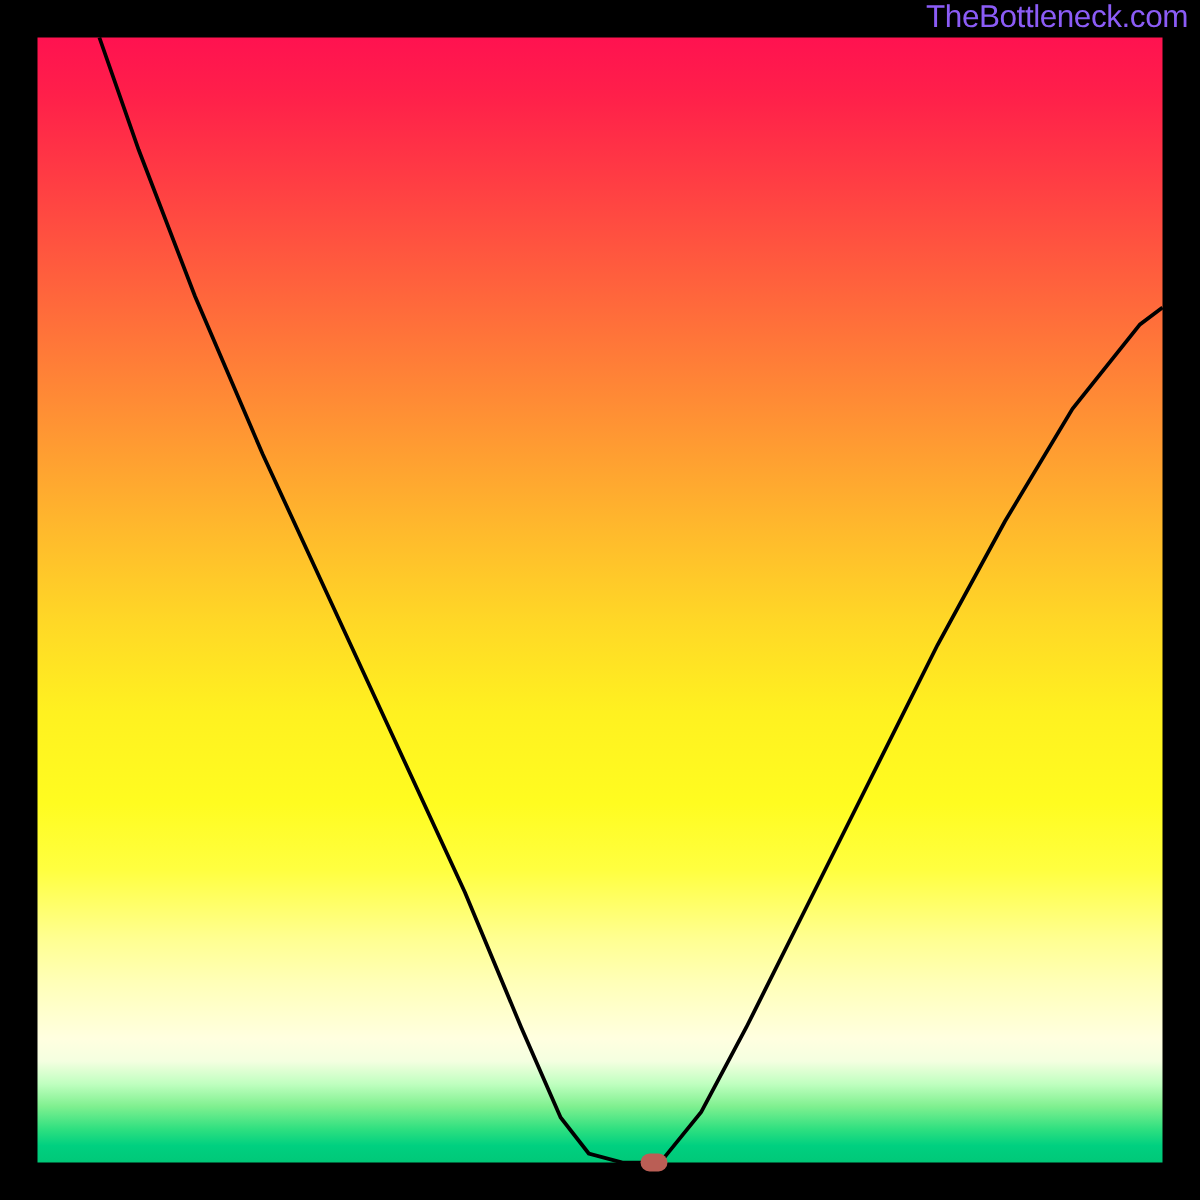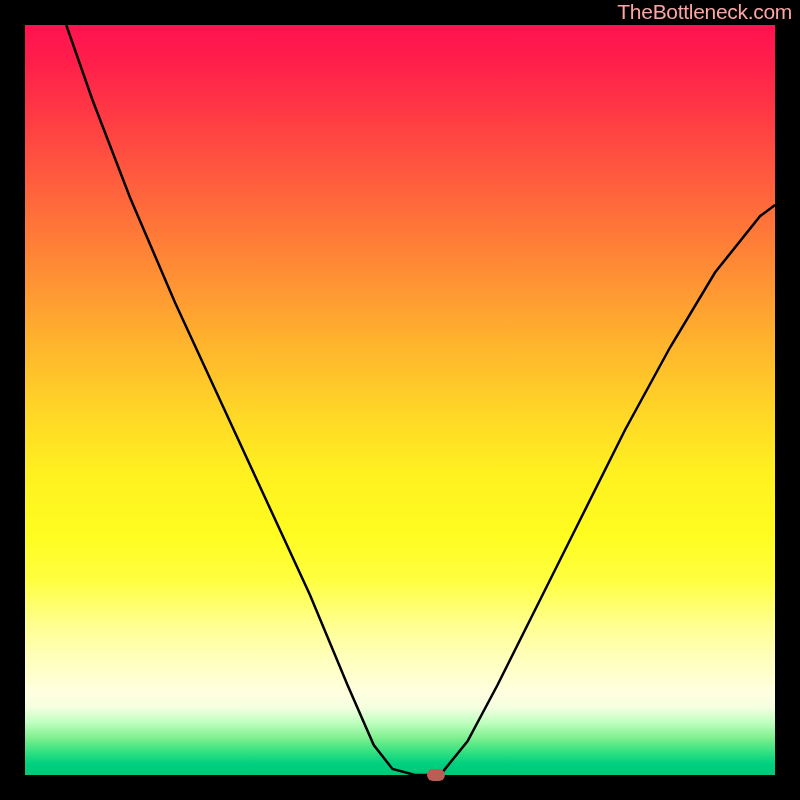--- a/index.html
+++ b/index.html
@@ -61,21 +61,21 @@
     width: 18px;
     height: 12px;
     border-radius: 6px;
     background: #ba5e55;
     transform: translate(-50%, -50%);
   }
   .watermark {
     position: absolute;
     top: 0px;
     right: 8px;
-    color: #fca5a5;
+    color: #8b5cf6;
     font-size: 21px;
     font-weight: 500;
     letter-spacing: -0.3px;
   }
 </style>
 </head>
 <body>
 
 <div class="frame">
   <div class="plot-area"></div>

